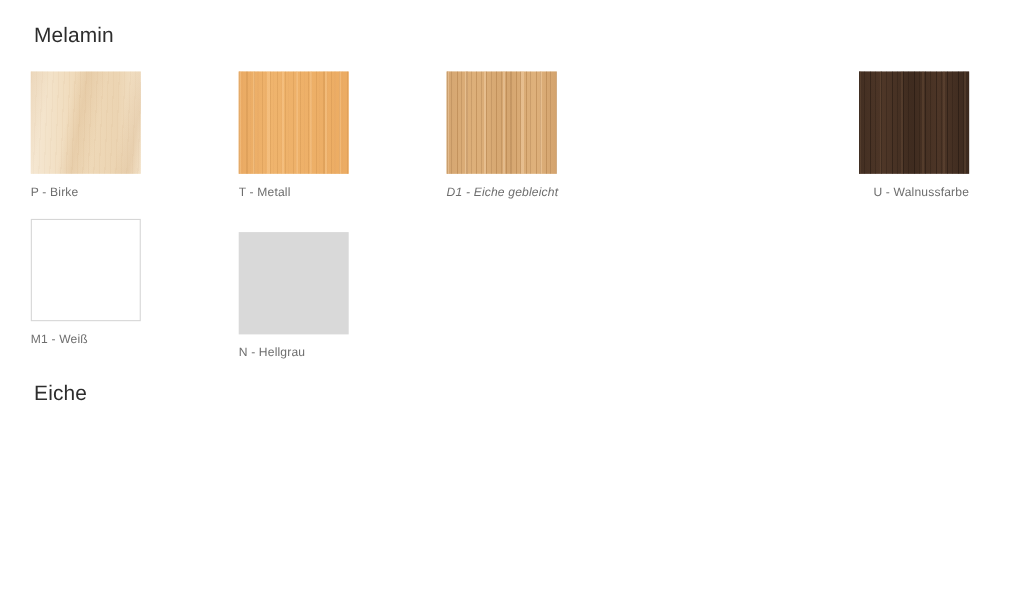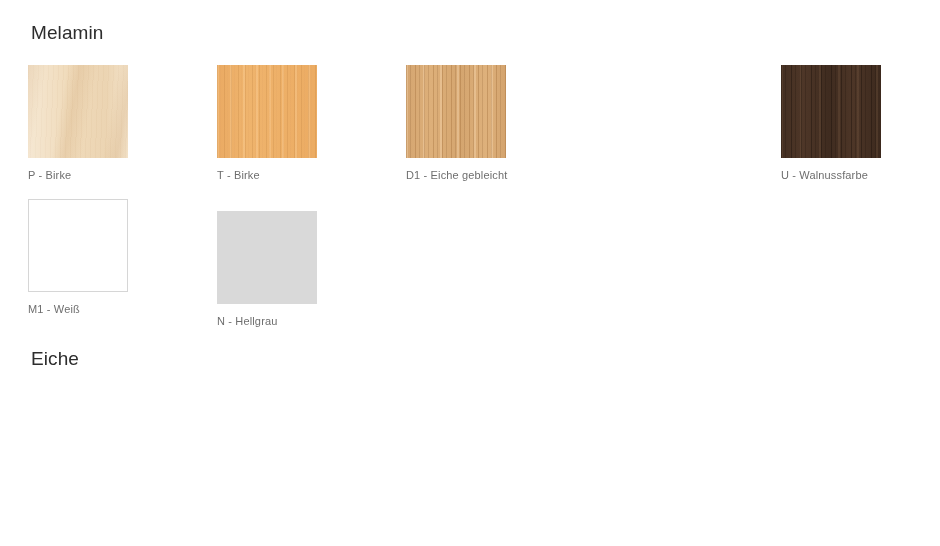--- a/index.html
+++ b/index.html
@@ -173,27 +173,27 @@
   <div class="section" style="top:0;height:330px;">
     <div class="section-title" style="top:22px;">Melamin</div>
 
     <div class="swatch-row" style="top:65px;">
       <div class="swatch-cell" style="left:0px;">
         <div class="swatch fill-birke"></div>
         <div class="swatch-label">P - Birke</div>
       </div>
       <div class="swatch-cell" style="left:189px;">
         <div class="swatch fill-buche"></div>
-        <div class="swatch-label">T - Birke</div>
-      </div>
-      <div class="swatch-cell" style="left:378px;">
+        <div class="swatch-label">T - Metall</div>
+      </div>
+      <div class="swatch-cell" style="left:378px;font-style:italic;">
         <div class="swatch fill-eiche-gebleicht"></div>
         <div class="swatch-label">D1 - Eiche gebleicht</div>
       </div>
-      <div class="swatch-cell" style="left:753px;">
+      <div class="swatch-cell" style="left:753px;text-align:right;">
         <div class="swatch fill-walnuss"></div>
         <div class="swatch-label">U - Walnussfarbe</div>
       </div>
     </div>
 
     <div class="swatch-row" style="top:199px;">
       <div class="swatch-cell" style="left:0px;">
         <div class="swatch fill-weiss bordered"></div>
         <div class="swatch-label">M1 - Weiß</div>
       </div>

